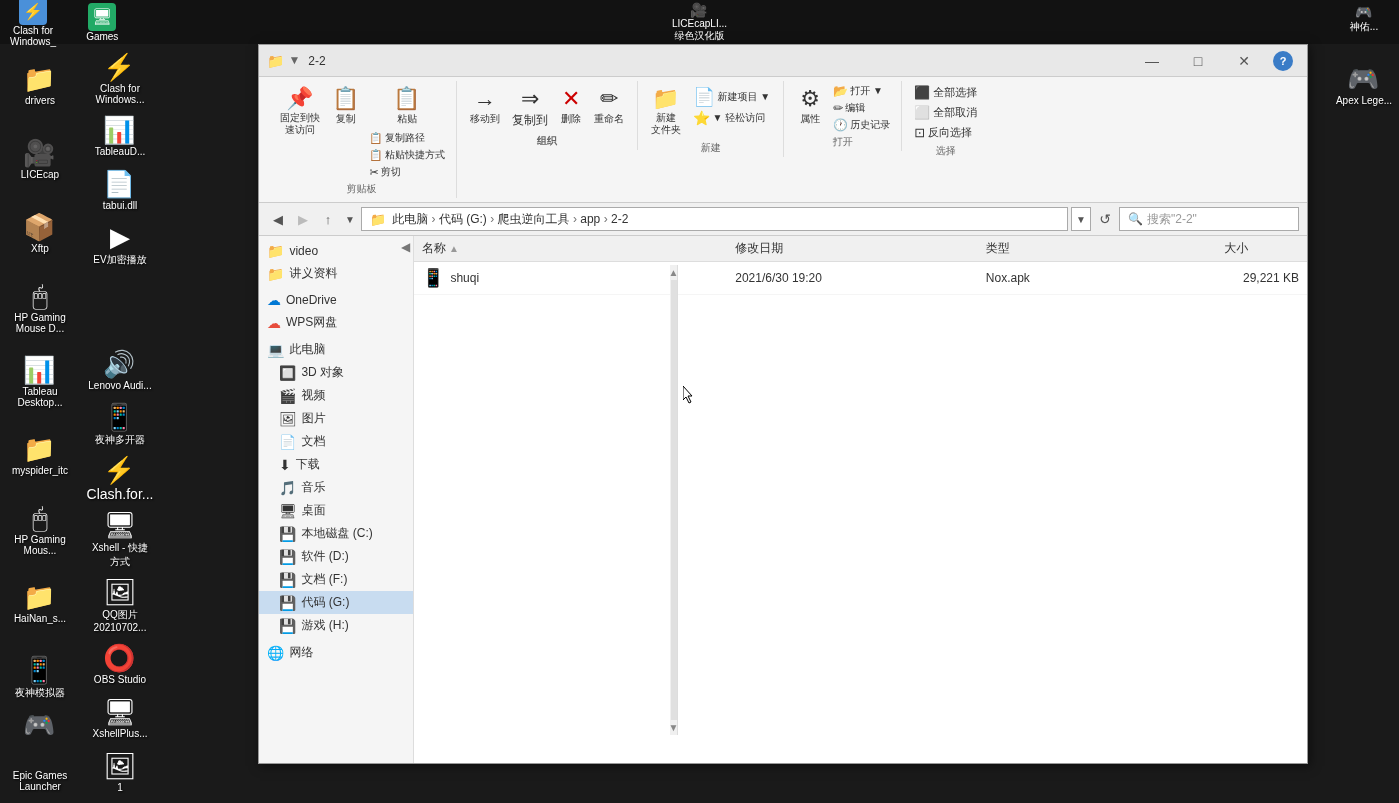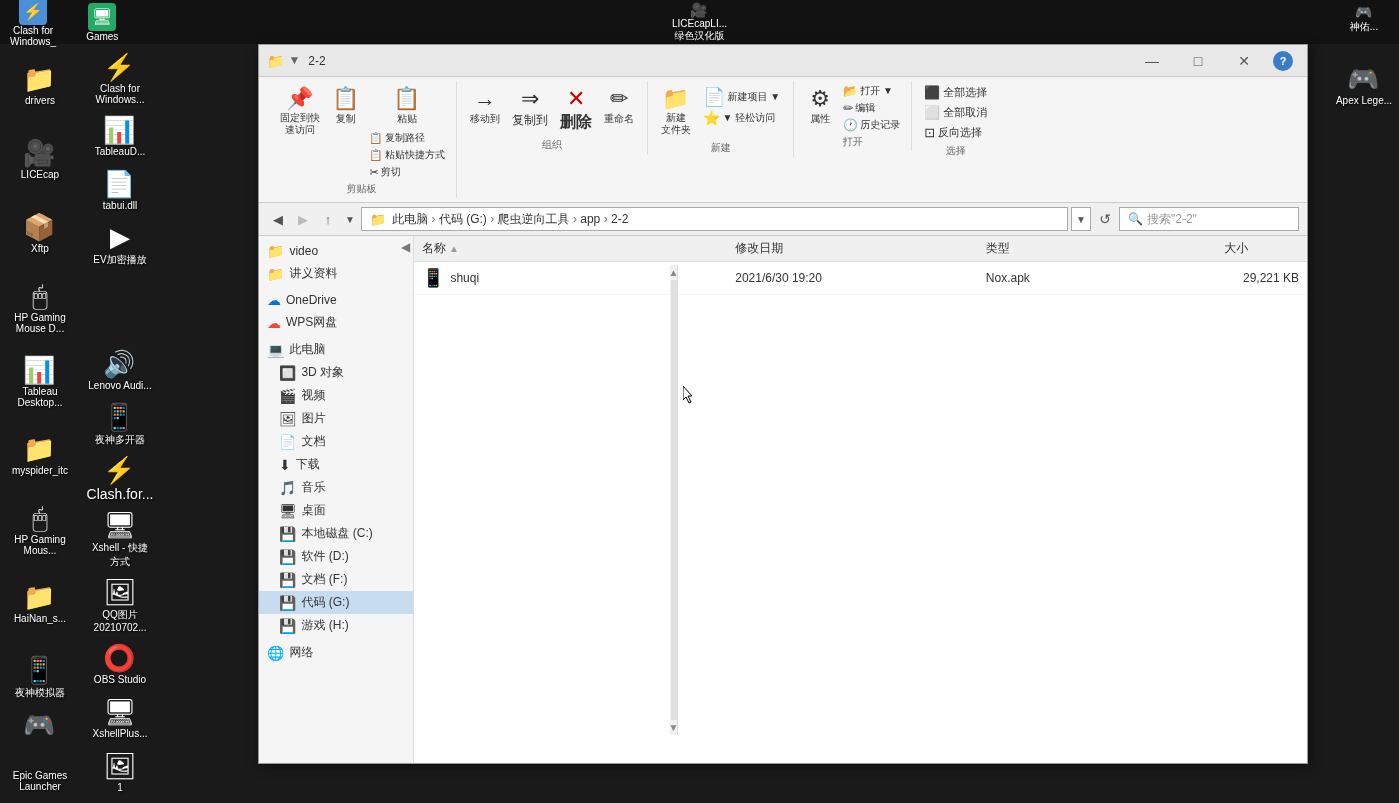--- a/index.html
+++ b/index.html
@@ -199,28 +199,28 @@
         <div style="display:flex;flex-direction:column;align-items:center;padding:3px 5px;cursor:pointer;border-radius:3px;font-size:11px;color:#333;min-width:36px;text-align:center;">
           <span style="font-size:22px;">→</span>
           <span style="font-size:10px;">移动到</span>
         </div>
         <div style="display:flex;flex-direction:column;align-items:center;padding:3px 5px;cursor:pointer;border-radius:3px;font-size:11px;color:#333;min-width:36px;text-align:center;">
           <span style="font-size:22px;">⇒</span>
           <span style="font-size:12px;">复制到</span>
         </div>
         <div style="display:flex;flex-direction:column;align-items:center;padding:3px 5px;cursor:pointer;border-radius:3px;font-size:11px;color:#333;min-width:32px;text-align:center;">
           <span style="font-size:22px;color:#cc0000;">✕</span>
-          <span style="font-size:16px;font-weight:bold;">删除</span>
+          <span style="font-size:10px;">删除</span>
         </div>
         <div style="display:flex;flex-direction:column;align-items:center;padding:3px 5px;cursor:pointer;border-radius:3px;font-size:11px;color:#333;min-width:36px;text-align:center;">
           <span style="font-size:22px;">✏</span>
           <span style="font-size:10px;">重命名</span>
         </div>
       </div>
-      <div style="font-size:10px;color:#666;text-align:center;margin-top:2px;">组织</div>
+      <div style="font-size:10px;color:#666;text-align:center;margin-top:2px;font-weight:bold;">组织</div>
     </div>
 
     <div style="display:flex;flex-direction:column;align-items:center;padding:2px 8px;border-right:1px solid #ddd;min-height:60px;">
       <div style="display:flex;gap:2px;flex:1;align-items:flex-start;">
         <div style="display:flex;flex-direction:column;align-items:center;padding:3px 5px;cursor:pointer;border-radius:3px;font-size:11px;color:#333;min-width:36px;text-align:center;">
           <span style="font-size:22px;">📁</span>
           <span style="font-size:10px;line-height:1.2;">新建<br>文件夹</span>
         </div>
         <div style="display:flex;flex-direction:column;align-items:flex-start;padding:3px 5px;cursor:pointer;border-radius:3px;font-size:11px;color:#333;gap:2px;">
           <div style="display:flex;align-items:center;gap:2px;">

